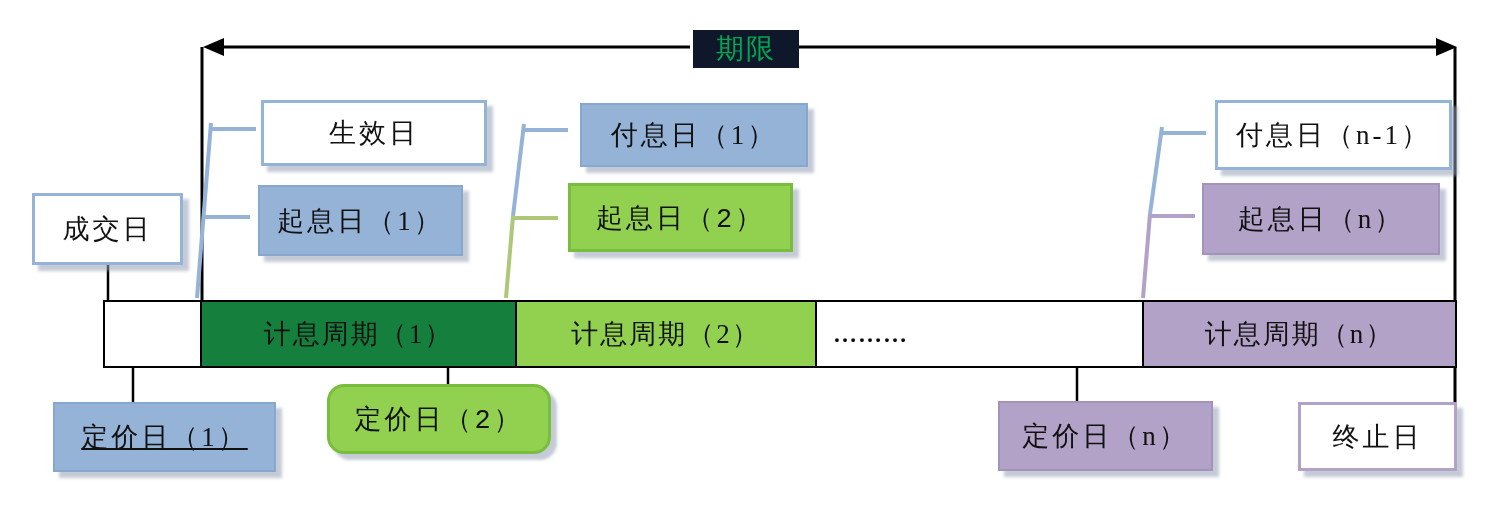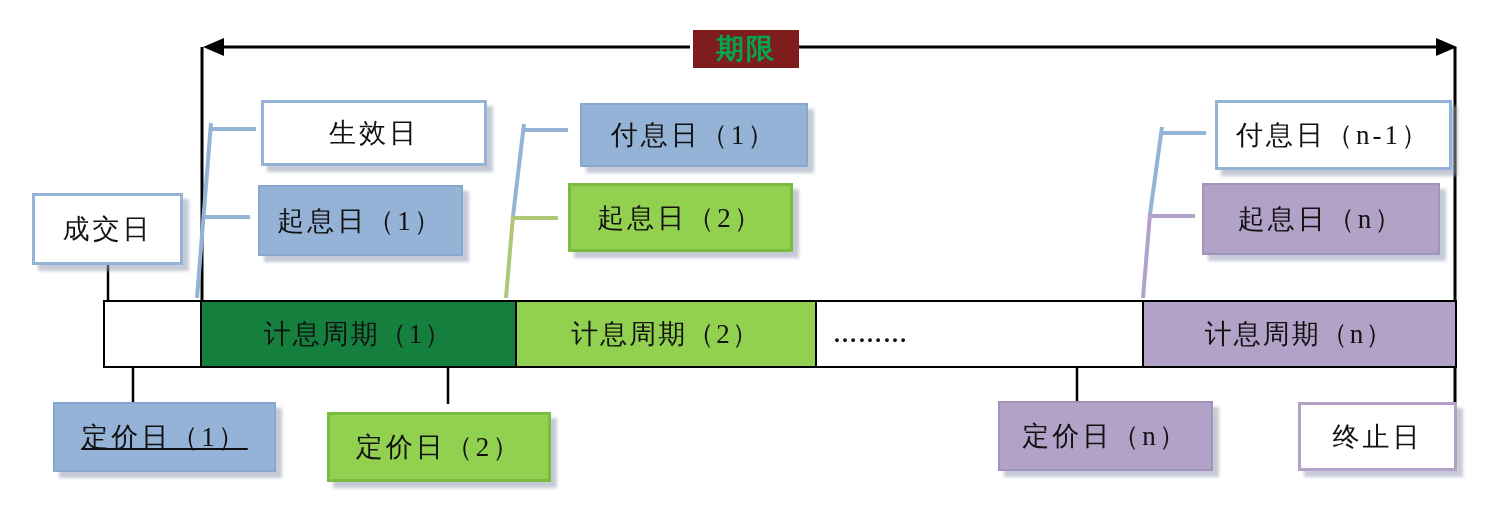--- a/index.html
+++ b/index.html
@@ -18,27 +18,27 @@
     display:flex;align-items:center;justify-content:center;
     font-size:27px;
     letter-spacing:3px;
     box-sizing:border-box;
     white-space:nowrap;
   }
   .shadowed{box-shadow:6px 6px 3px rgba(150,160,180,0.55);}
   .box-white-blue{background:#ffffff;border:3px solid #95B3D7;}
   .box-white-purple{background:#ffffff;border:3px solid #B2A2C7;}
   .box-blue{background:#95B3D7;border:2px solid #87A7CF;}
-  .box-green{background:#92D050;border:3px solid #79BD3E;}
+  .box-green{background:#92D050;border:3px solid #79BD3E;font-family:Liberation Mono, monospace;}
   .box-purple{background:#B2A2C7;border:2px solid #A393BB;}
   .term-label{
     position:absolute;z-index:4;
-    font-size:28px;font-weight:bold;
+    font-size:28px;font-weight:normal;
     letter-spacing:2px;
-    background:#7f1d1d;
+    background:#0f172a;
     padding:0 8px;
     text-align:center;
   }
   #timeline-bar{
     position:absolute;z-index:2;
     left:103px;top:300px;width:1354px;height:68px;
     border:2px solid #000;
     box-sizing:border-box;
     display:flex;
     background:#fff;
@@ -120,19 +120,19 @@
   <div id="timeline-bar">
     <div class="bar-seg seg-white" style="width:95px;"></div>
     <div class="bar-seg seg-blue" style="width:315px;">计息周期（1）</div>
     <div class="bar-seg seg-green" style="width:300px;">计息周期（2）</div>
     <div class="bar-seg seg-white seg-dots" style="width:327px;">………</div>
     <div class="bar-seg seg-purple" style="width:313px;text-align:center;">计息周期（n）</div>
   </div>
 
   <div class="label-box box-blue shadowed" style="left:53px;top:402px;width:223px;height:70px;text-decoration:underline;">定价日（1）</div>
 
-  <div class="label-box box-green shadowed" style="left:327px;top:412px;width:224px;height:70px;">定价日（2）</div>
+  <div class="label-box box-green shadowed" style="left:327px;top:384px;width:224px;height:70px;border-radius:17px;">定价日（2）</div>
 
   <div class="label-box box-purple shadowed" style="left:998px;top:401px;width:215px;height:70px;">定价日（n）</div>
 
   <div class="label-box box-white-purple shadowed" style="left:1298px;top:402px;width:159px;height:69px;">终止日</div>
 
 </div>
 
 </body></html>

